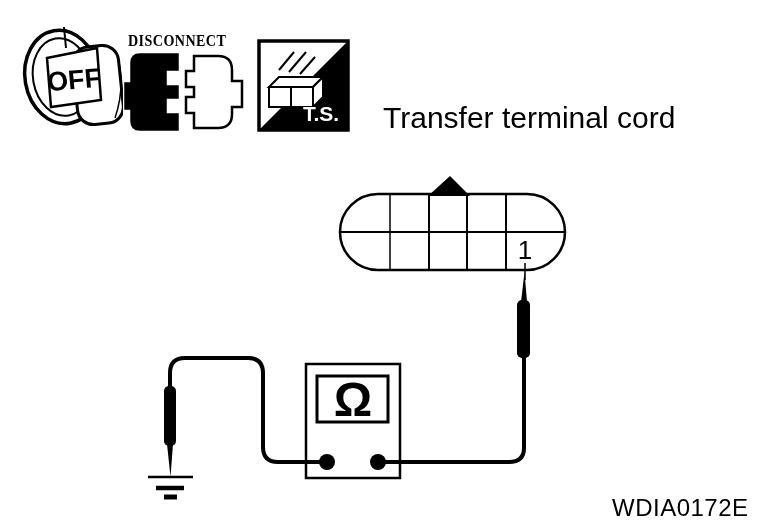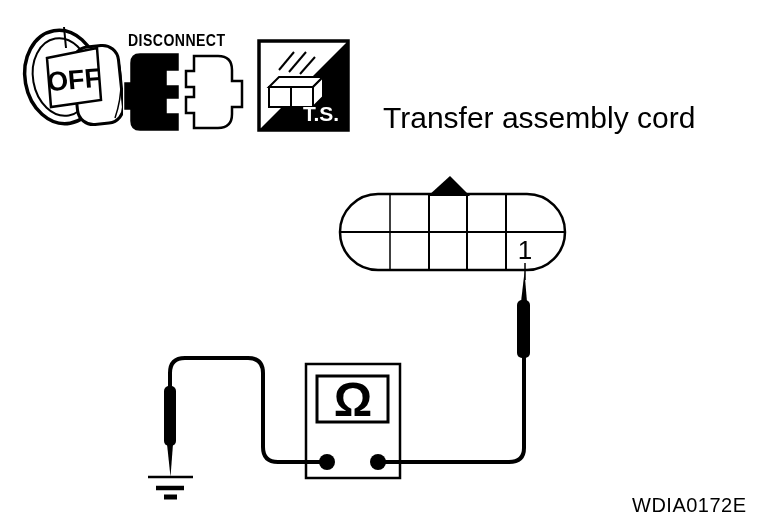--- a/index.html
+++ b/index.html
@@ -6,21 +6,21 @@
   .canvas{
     position:relative;width:768px;height:524px;background:#ffffff;overflow:hidden;
     font-family:"Liberation Sans", sans-serif;color:#000;
   }
   .abs{position:absolute;}
   .title-block{
     left:383px;top:99px;width:320px;
     font-size:30px;line-height:37px;color:#000;letter-spacing:0px;
   }
   .figure-id{
-    left:612px;top:494px;font-size:20px;color:#000;letter-spacing:0.5px;margin-left:20px;
+    left:612px;top:494px;font-size:24px;color:#000;letter-spacing:0.5px;
   }
   .disconnect-label{
     font-size:16px;font-weight:bold;letter-spacing:0.5px;
     transform:scaleX(0.88);transform-origin:left center;
     margin:0 0 1px 4px;white-space:nowrap;
   }
   svg{display:block;}
 </style>
 </head>
 <body>
@@ -32,21 +32,21 @@
       <ellipse cx="45" cy="57" rx="37" ry="47" transform="rotate(-10 45 57)" fill="#fff" stroke="#000" stroke-width="3.5"></ellipse>
       <ellipse cx="45" cy="57" rx="29" ry="39" transform="rotate(-10 45 57)" fill="#fff" stroke="#000" stroke-width="2"></ellipse>
       <rect x="58" y="26" width="46" height="78" rx="16" transform="rotate(-6 81 65)" fill="#fff" stroke="#000" stroke-width="3"></rect>
       <path d="M100 34 Q109 66 98 98" fill="none" stroke="#000" stroke-width="1.5"></path>
       <polygon points="30,38 80,28 84,80 34,87" fill="#fff" stroke="#000" stroke-width="2.5"></polygon>
       <line x1="47" y1="7" x2="49" y2="28" stroke="#000" stroke-width="2"></line>
       <text x="57" y="69" text-anchor="middle" font-size="27" font-weight="bold" transform="rotate(-5 57 60) scale(1,1)" style="font-family:'Liberation Sans',sans-serif;">OFF</text>
     </svg>
   </div>
 
-  <div class="abs" style="left:124px;top:32px;">
+  <div class="abs" style="left:124px;top:32px;font-family:Liberation Serif, serif;">
     <div class="disconnect-label">DISCONNECT</div>
     <svg width="122" height="82" viewBox="0 0 122 82">
       <path d="M16 3 H54 V19 H42 V35 H54 V47 H42 V63 H54 V79 H16 Q7 79 7 70 V58 H1 V32 H7 V12 Q7 3 16 3 Z" fill="#000" stroke="#000" stroke-width="1.5"></path>
       <path d="M70 5 H94 Q108 5 108 19 V30 H118 V56 H108 V63 Q108 77 94 77 H70 V62 H62 V46 H70 V36 H62 V20 H70 Z" fill="#fff" stroke="#000" stroke-width="2.5"></path>
     </svg>
   </div>
 
   <div class="abs" style="left:257px;top:39px;">
     <svg width="93" height="93" viewBox="0 0 93 93">
       <rect x="2" y="2" width="89" height="89" fill="#fff" stroke="#000" stroke-width="3.5"></rect>
@@ -56,21 +56,21 @@
       <line x1="43" y1="35" x2="58" y2="18" stroke="#000" stroke-width="2"></line>
       <polygon points="12,48 22,38 66,38 56,48" fill="#fff" stroke="#000" stroke-width="2"></polygon>
       <polygon points="56,68 66,58 66,38 56,48" fill="#fff" stroke="#000" stroke-width="2"></polygon>
       <rect x="12" y="48" width="44" height="20" fill="#fff" stroke="#000" stroke-width="2"></rect>
       <line x1="34" y1="48" x2="34" y2="68" stroke="#000" stroke-width="2"></line>
       <text x="64" y="82" text-anchor="middle" font-size="21" font-weight="bold" fill="#fff" style="font-family:'Liberation Sans',sans-serif;">T.S.</text>
     </svg>
   </div>
 
   <div class="abs title-block">
-    <div>Transfer assembly cord</div>
+    <div>Transfer terminal cord</div>
   </div>
 
   <svg class="abs" style="left:0;top:0;" width="768" height="524" viewBox="0 0 768 524">
 
     <rect x="306" y="364" width="94" height="114" fill="#fff" stroke="#000" stroke-width="2.5"></rect>
     <rect x="317" y="376" width="71" height="46" fill="#fff" stroke="#000" stroke-width="3"></rect>
     <text x="353" y="416" text-anchor="middle" font-size="48" font-weight="bold" style="font-family:'Liberation Sans',sans-serif;">Ω</text>
 
     <path d="M 320 462 L 278 462 Q 263 462 263 447 L 263 373 Q 263 358 248 358 L 185 358 Q 170 358 170 373 L 170 387" fill="none" stroke="#000" stroke-width="4"></path>
     <path d="M 524 356 L 524 448 Q 524 462 509 462 L 385 462" fill="none" stroke="#000" stroke-width="4"></path>

